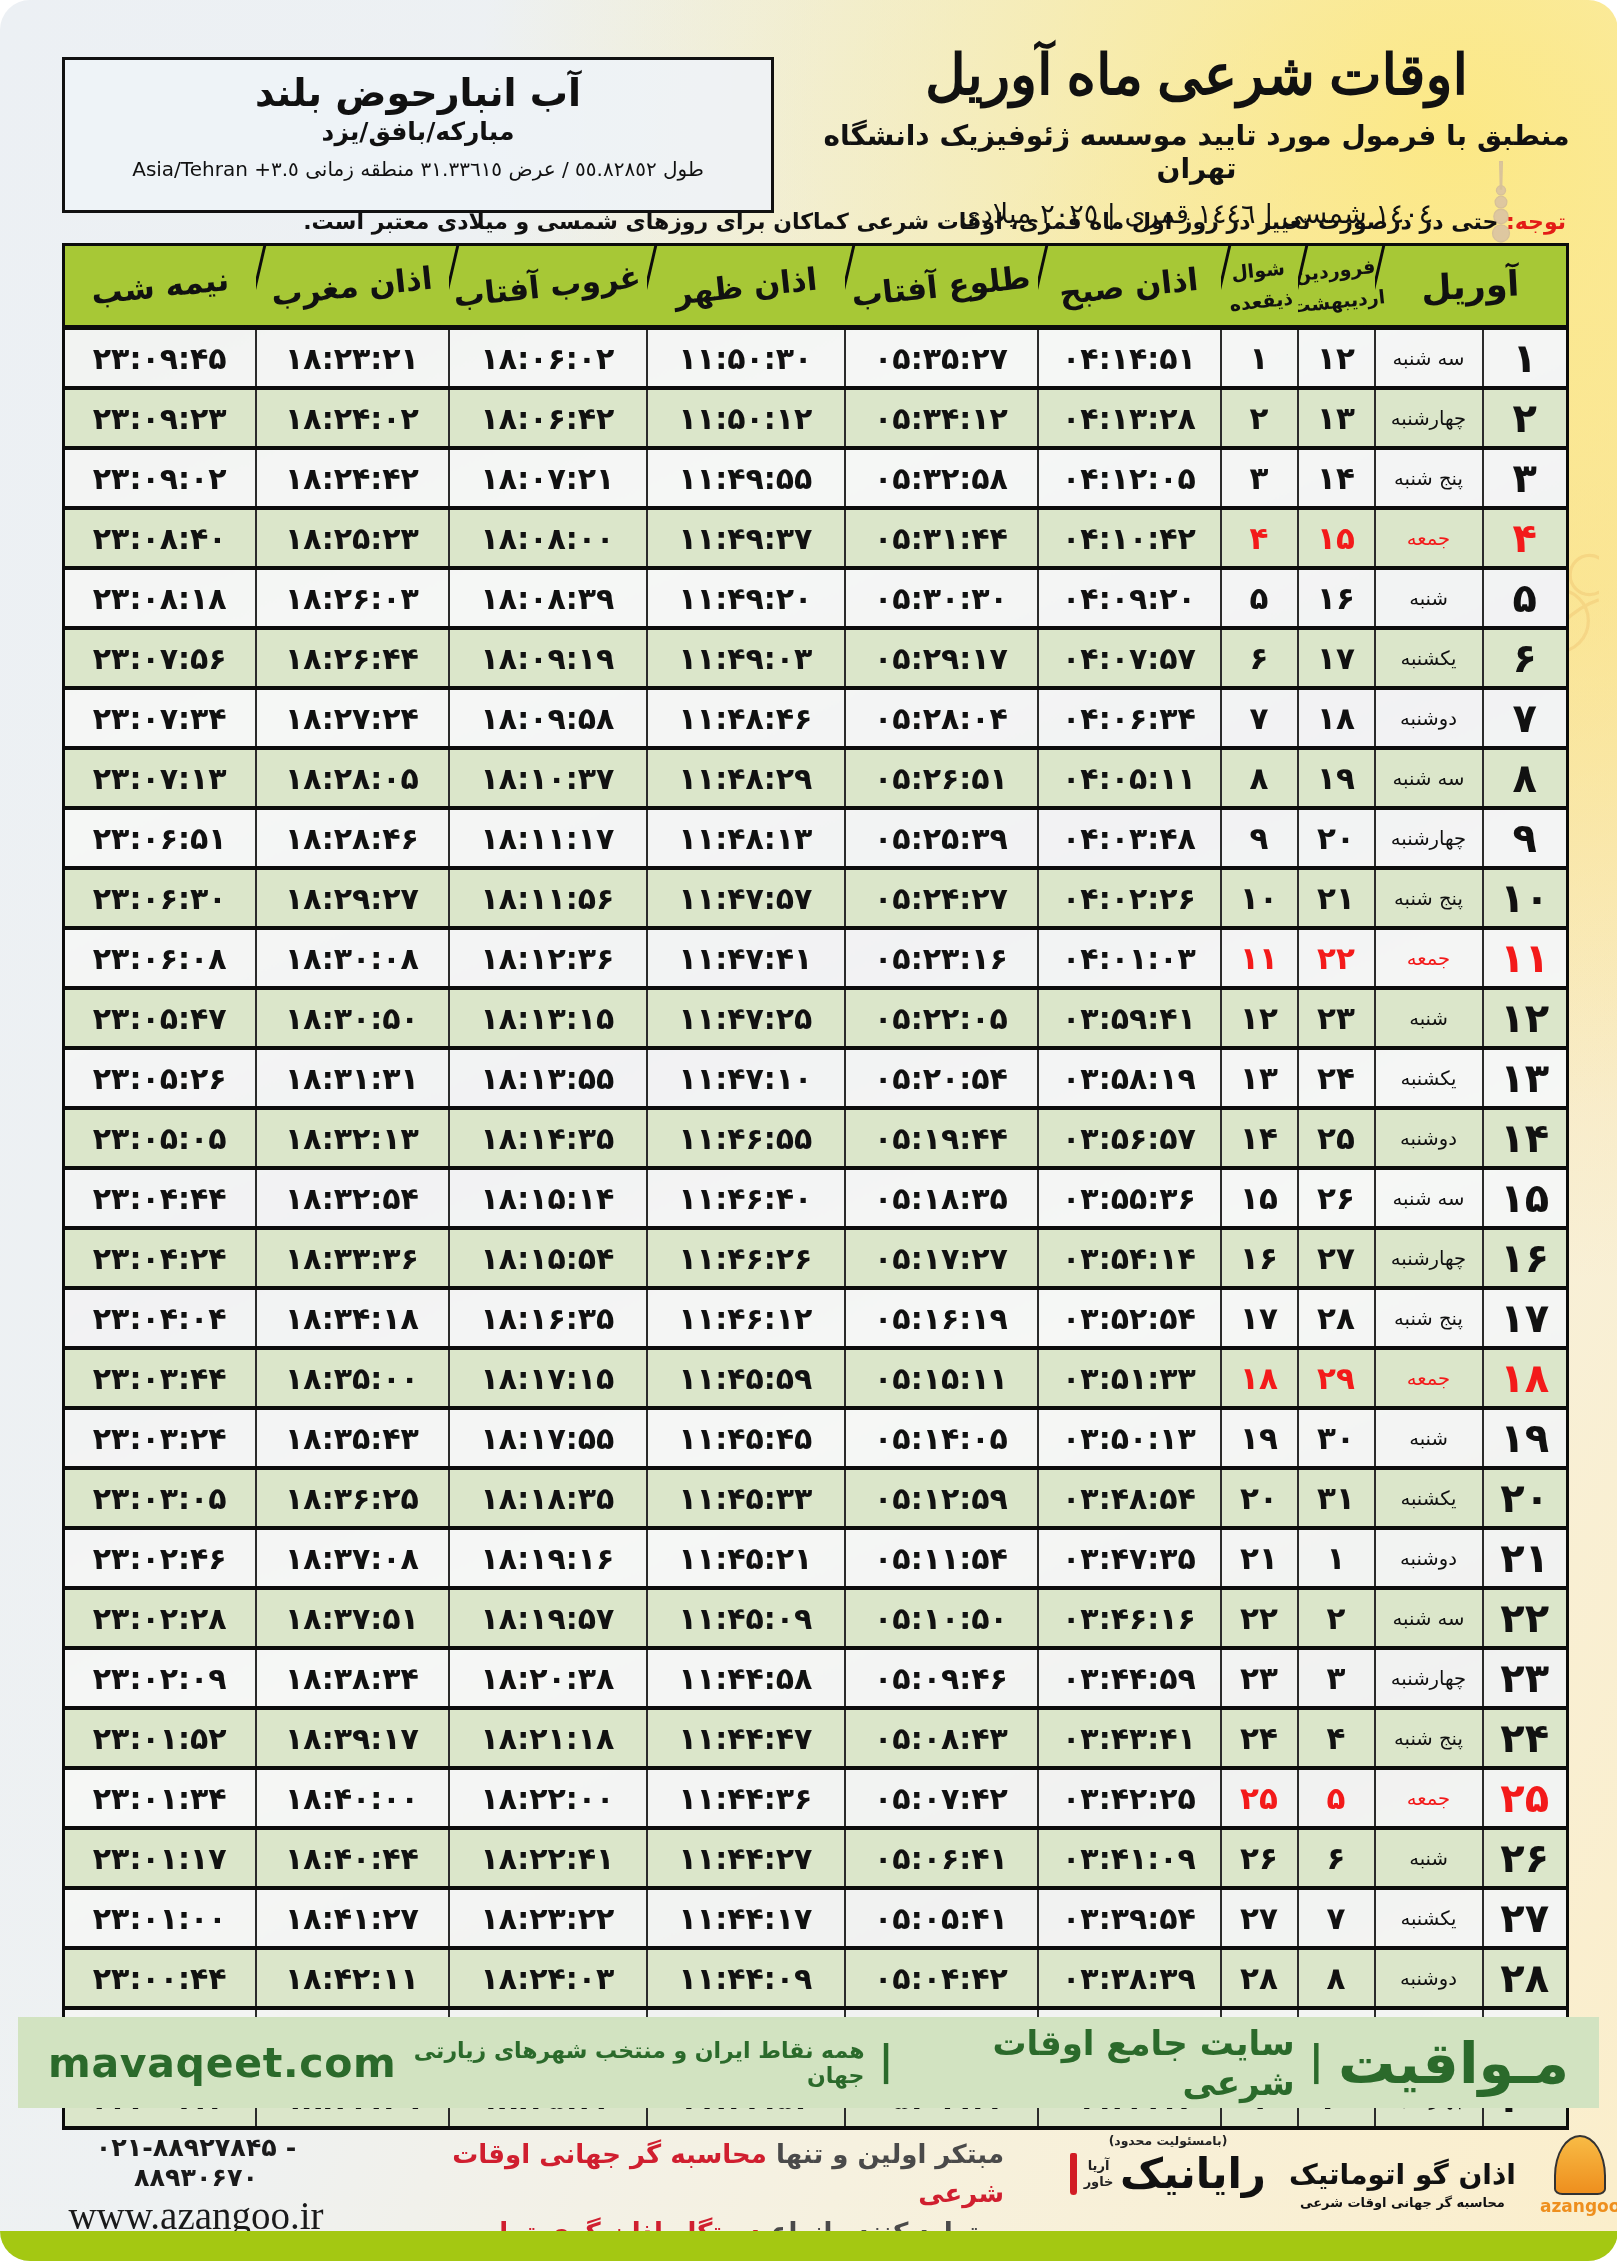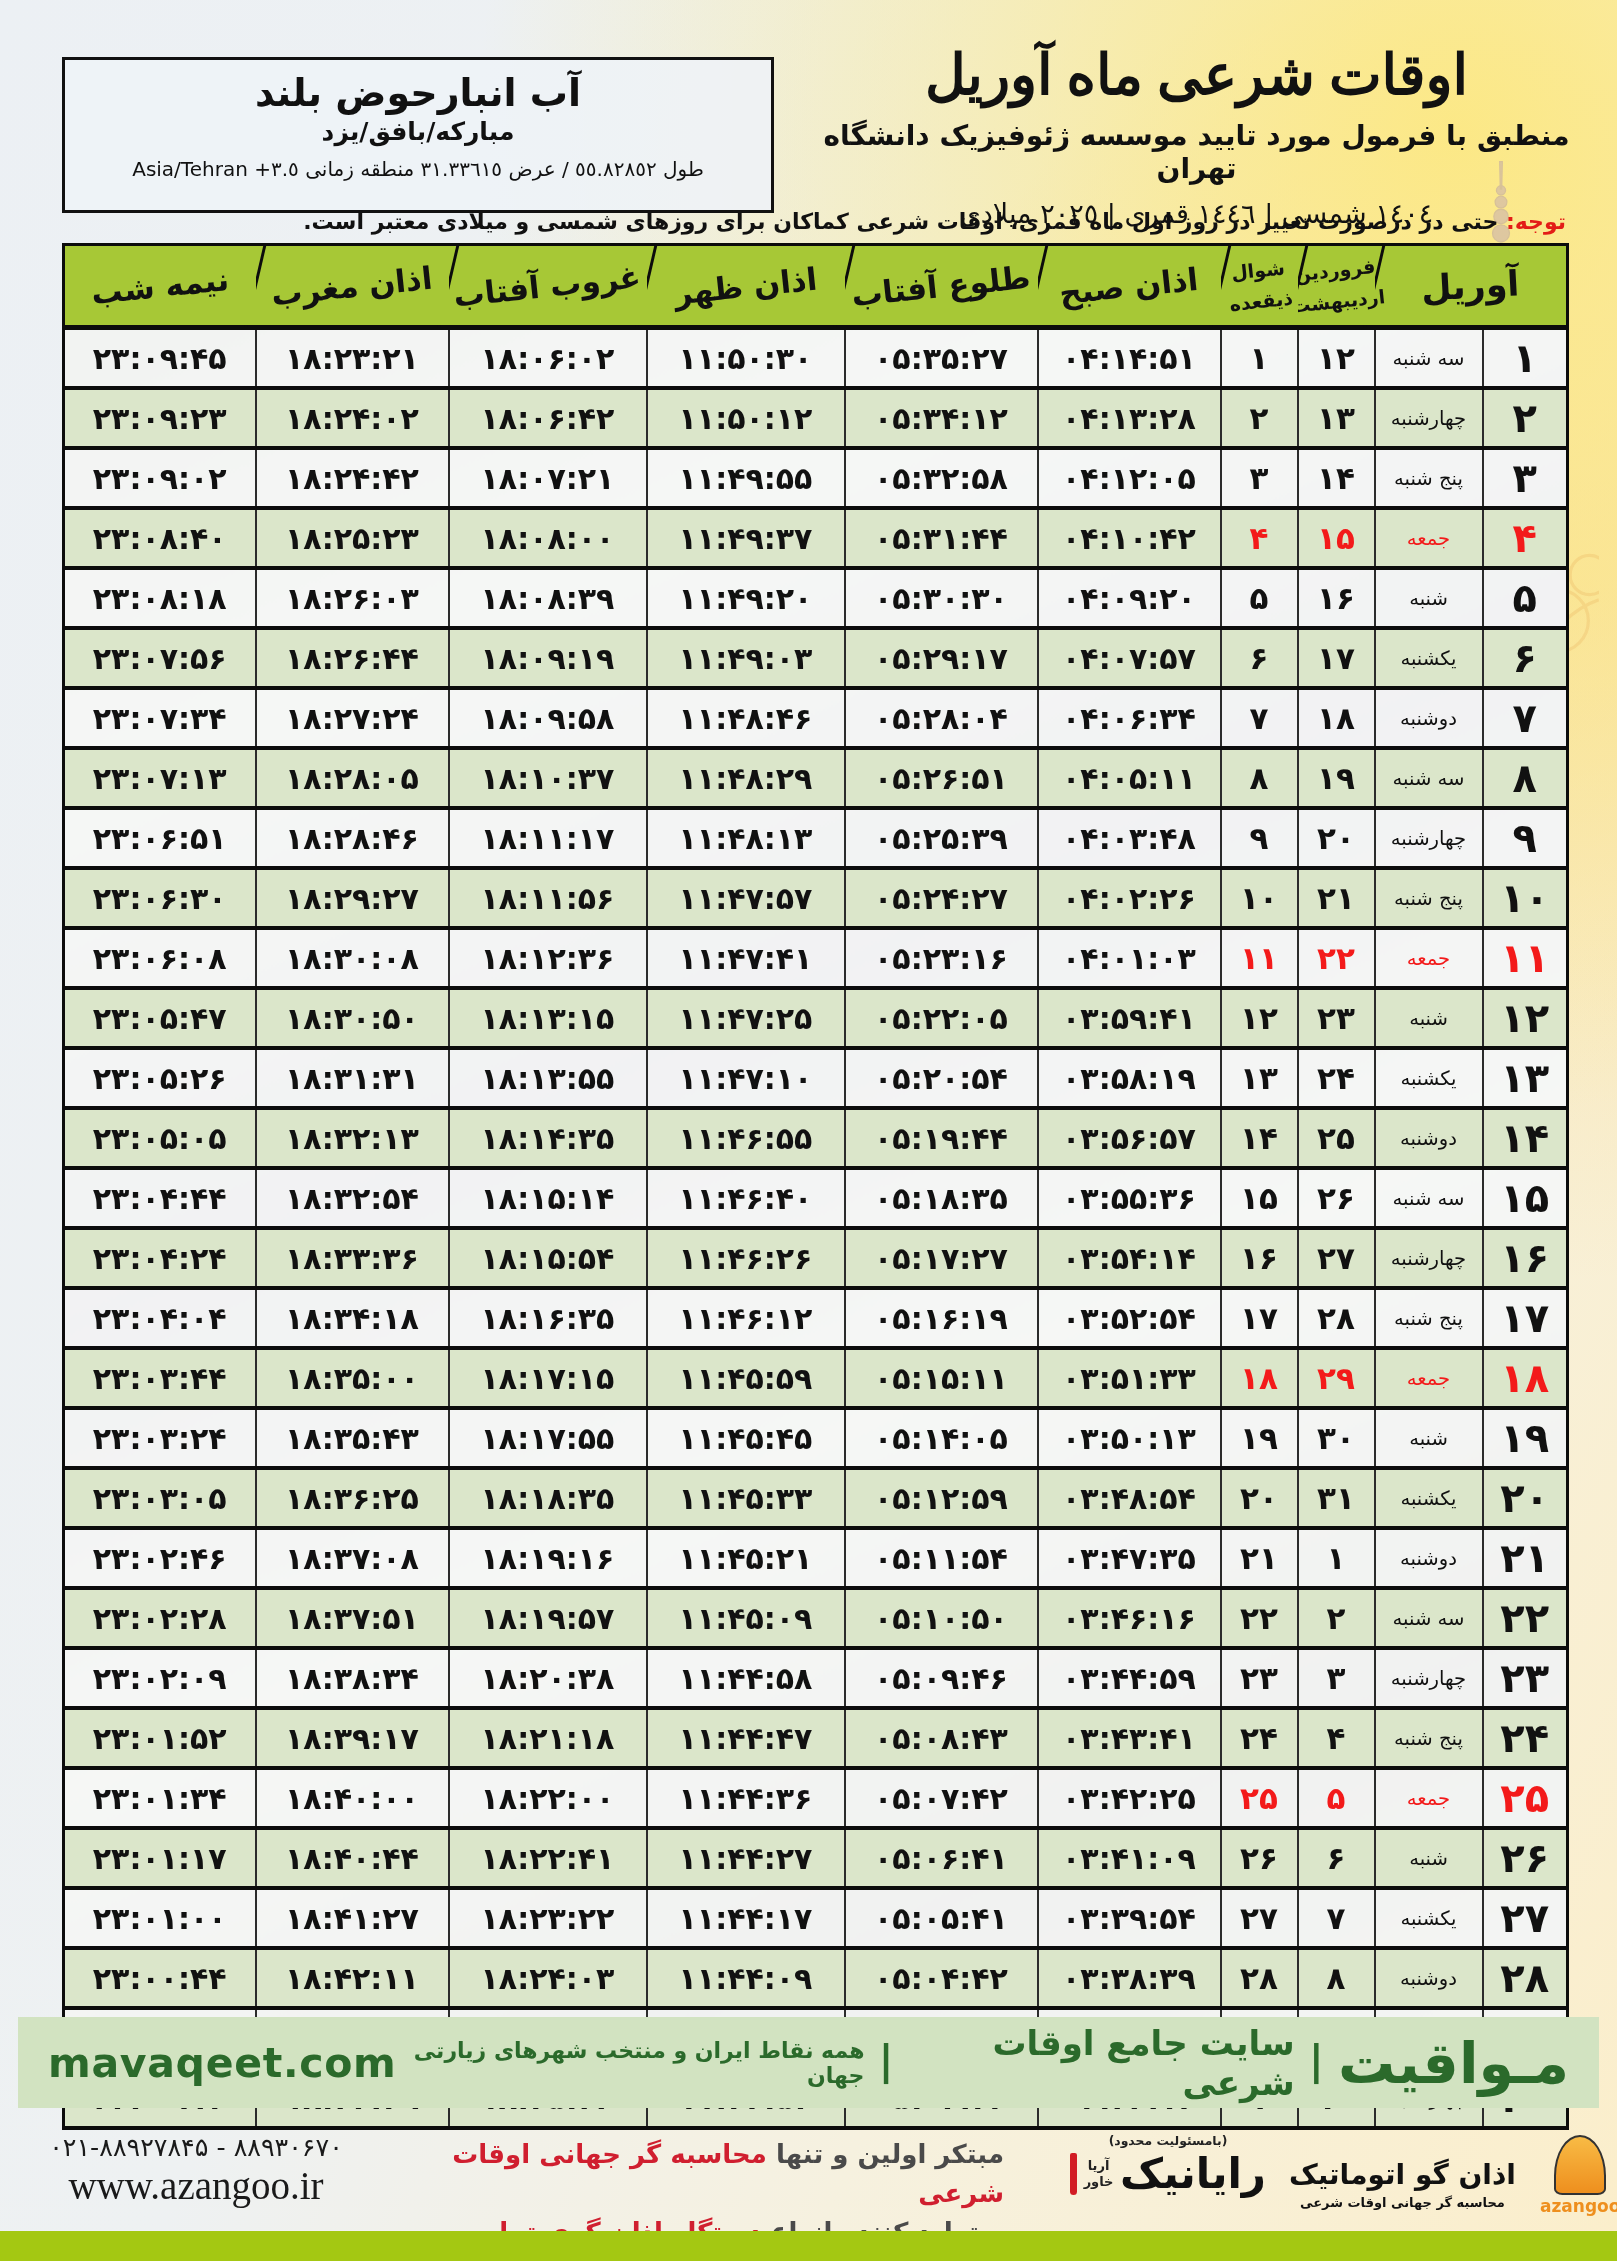--- a/index.html
+++ b/index.html
@@ -1,21 +1,21 @@
 <!DOCTYPE html>
 <html lang="fa" style="font-size:10.4px"><head>
 <meta charset="utf-8">
 <style>
   html,body{margin:0;padding:0;}
   body{width:1618px;font-family:"DejaVu Sans",sans-serif;background:#fff;}
   .page{position:relative;width:1618px;height:2261px;overflow:hidden;
     background:
       radial-gradient(circle at 90% 6%, rgba(252,232,130,.95) 0%, rgba(252,232,130,0) 38%),
       radial-gradient(circle at 98% 26%, rgba(250,214,120,.55) 0%, rgba(250,214,120,0) 30%),
-      linear-gradient(112deg,#ecf0f4 0%,#eef1f2 42%,#f6f1df 68%,#fbeecb 100%);}
+      linear-gradient(112deg,#ecf0f4 0%,#eef1f2 42%,#f6f1df 68%,#fbeecb 100%); border-radius: 30px;}
   .bg-art{position:absolute;left:1403px;top:26px;opacity:.5;pointer-events:none;}
 
   
   .loc-box{position:absolute;left:62px;top:57px;width:706px;height:150px;border:3.9px solid #111;
     background:rgba(238,242,247,.88);text-align:center;direction:rtl;}
   .loc-name{font-size:38px;font-weight:bold;color:#111;margin-top:13px;line-height:1.1;}
   .loc-region{font-size:25px;font-weight:bold;color:#111;margin-top:2.6px;}
   .loc-coords{font-size:20px;font-weight:normal;color:#111;margin-top:10.4px;}
   .loc-coords .tz{direction:ltr;unicode-bidi:embed;}
 
@@ -58,21 +58,21 @@
     display:flex;flex-direction:row-reverse;align-items:center;justify-content:space-between;padding:0 30px;box-sizing:border-box;}
   .mv-right{display:flex;flex-direction:row;align-items:center;direction:rtl;color:#2b6a2b;gap:14.4px;}
   .mv-brand{font-size:57px;font-weight:bold;letter-spacing:-1.3px;}
   .mv-sep{font-size:40px;font-weight:bold;transform:translateY(-2.6px);}
   .mv-tag1{font-size:34px;font-weight:bold;}
   .mv-tag2{font-size:22px;font-weight:bold;}
   .mv-url{font-size:41px;font-weight:bold;color:#2b6a2b;letter-spacing:0.7px;}
 
   
   .contact{position:absolute;left:46px;top:2132px;width:300px;text-align:center;color:#1a1a1a;}
-  .contact .phone{font-size:25.4px;font-weight:normal;direction:ltr;}
+  .contact .phone{font-size:25.4px;font-weight:bold;direction:ltr;}
   .contact .site{font-size:39px;font-family:"Liberation Serif",serif;margin-top:1.3px;}
   .promo{position:absolute;left:404px;top:2135px;width:600px;direction:rtl;text-align:right;
     font-size:26px;font-weight:bold;line-height:1.5;}
   .promo .dk{color:#4a4a4a;}
   .promo .rd{color:#d01f2f;}
   .ry-logo{position:absolute;left:1070px;top:2133px;width:196px;direction:rtl;text-align:center;}
   .ry-note{font-size:12.4px;font-weight:bold;color:#222;}
   .ry-row{display:flex;direction:rtl;align-items:center;justify-content:center;gap:6.5px;margin-top:1.3px;}
   .ry-main{font-size:42px;font-weight:bold;color:#111;}
   .ry-side{display:flex;flex-direction:column;font-size:13px;font-weight:bold;color:#222;line-height:1.2;}

